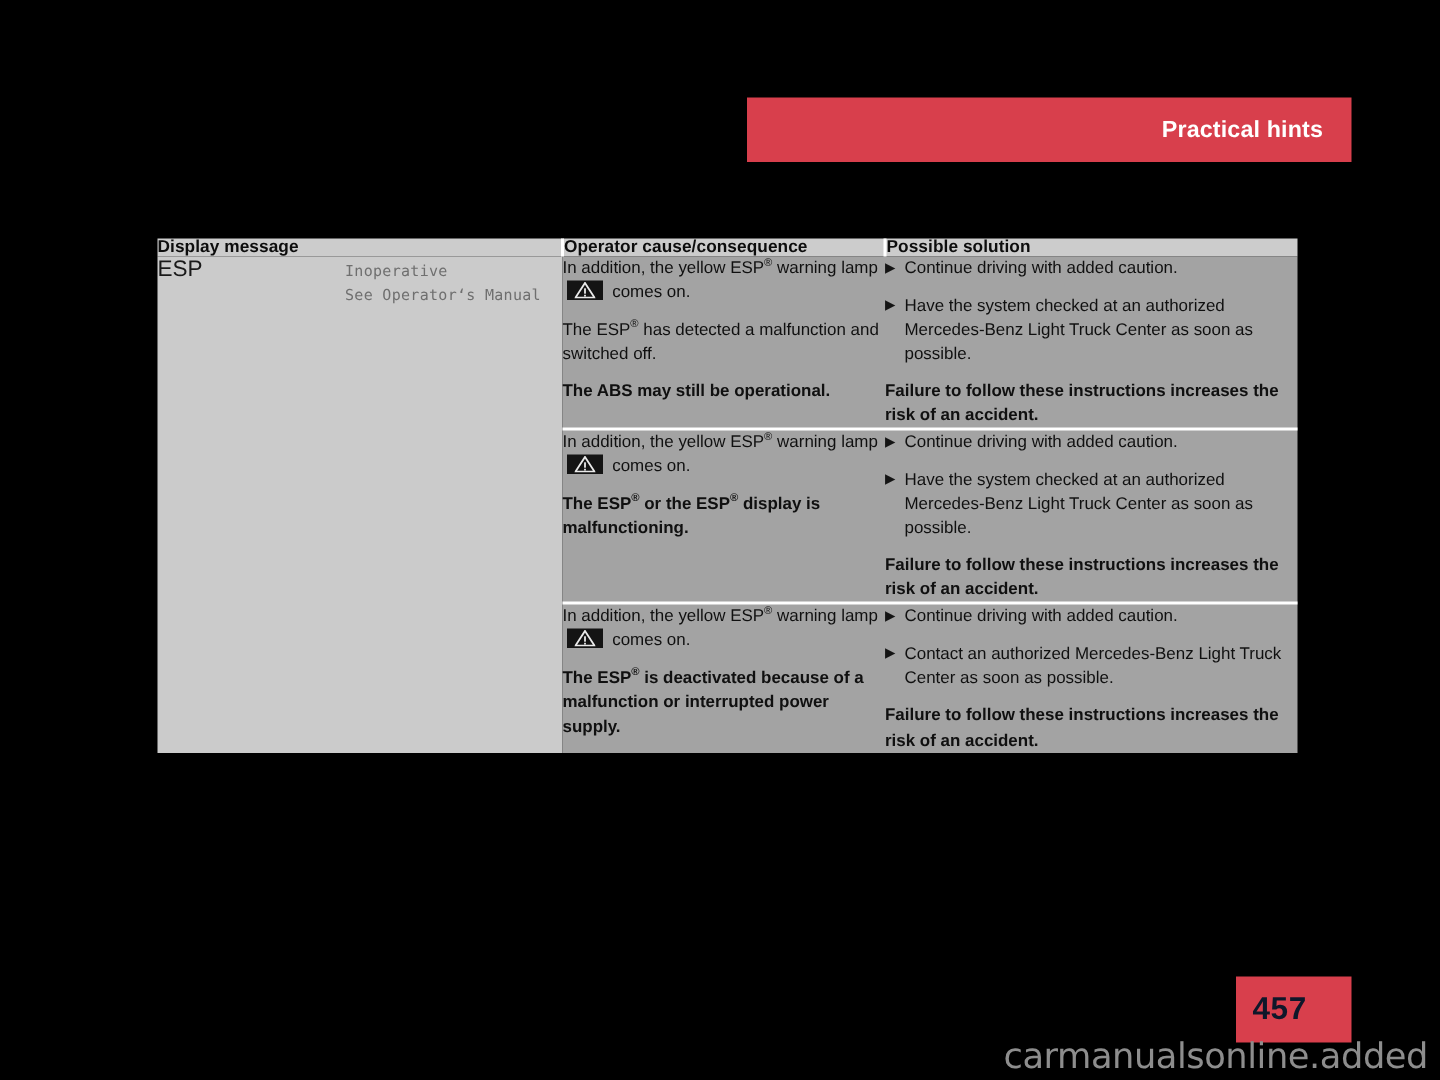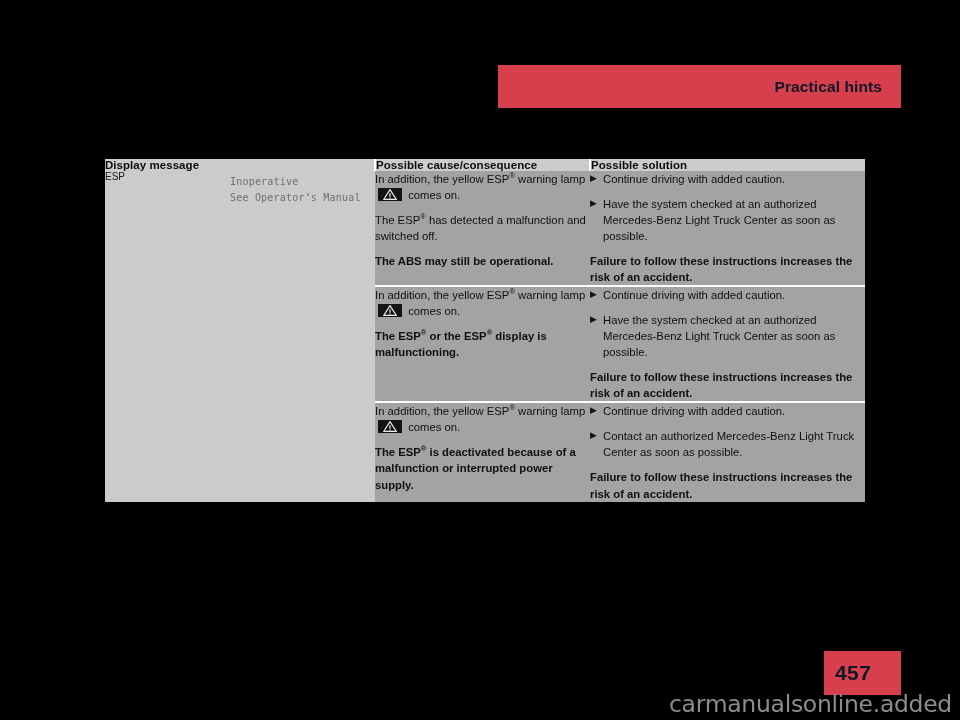--- a/index.html
+++ b/index.html
@@ -24,21 +24,21 @@
     top: 65px;
     width: 403px;
     height: 43px;
     background: #d83f4c;
   }
   .header-banner-title {
     position: absolute;
     right: 19px;
     top: 50%;
     transform: translateY(-50%);
-    color: #0f172a;
+    color: #ffffff;
     font-size: 15.5px;
     font-weight: bold;
     letter-spacing: 0.1px;
     white-space: nowrap;
   }
 
   
   .table-wrap {
     position: absolute;
     left: 105px;
@@ -77,21 +77,21 @@
   
   .dm-cell {
     background: #cbcbcb;
     padding: 10px 8px 10px 8px;
   }
   .dm-inner {
     display: flex;
     align-items: flex-start;
   }
   .dm-code {
-    font-size: 10px;
+    font-size: 15px;
     color: #1a1a1a;
     font-family: "Liberation Sans", sans-serif;
     line-height: 1.25;
     flex: 0 0 125px;
   }
   .dm-mono {
     font-family: "DejaVu Sans Mono", monospace;
     font-size: 10px;
     color: #6f6f6f;
     line-height: 1.62;
@@ -195,21 +195,21 @@
 <div class="table-wrap">
   <table class="msg-table">
     <colgroup>
       <col class="c1">
         <col class="c2">
         <col class="c3">
     </colgroup>
     <thead>
       <tr>
         <th class="hdr-cell">Display message</th>
-        <th class="hdr-cell sep-left">Possible cause/consequence</th>
+        <th class="hdr-cell sep-left">Operator cause/consequence</th>
         <th class="hdr-cell sep-left">Possible solution</th>
       </tr>
     </thead>
     <tbody>
 
       <tr>
         <td class="dm-cell" rowspan="3">
           <div class="dm-inner">
             <span class="dm-code">ESP</span>
             <span class="dm-mono">Inoperative

